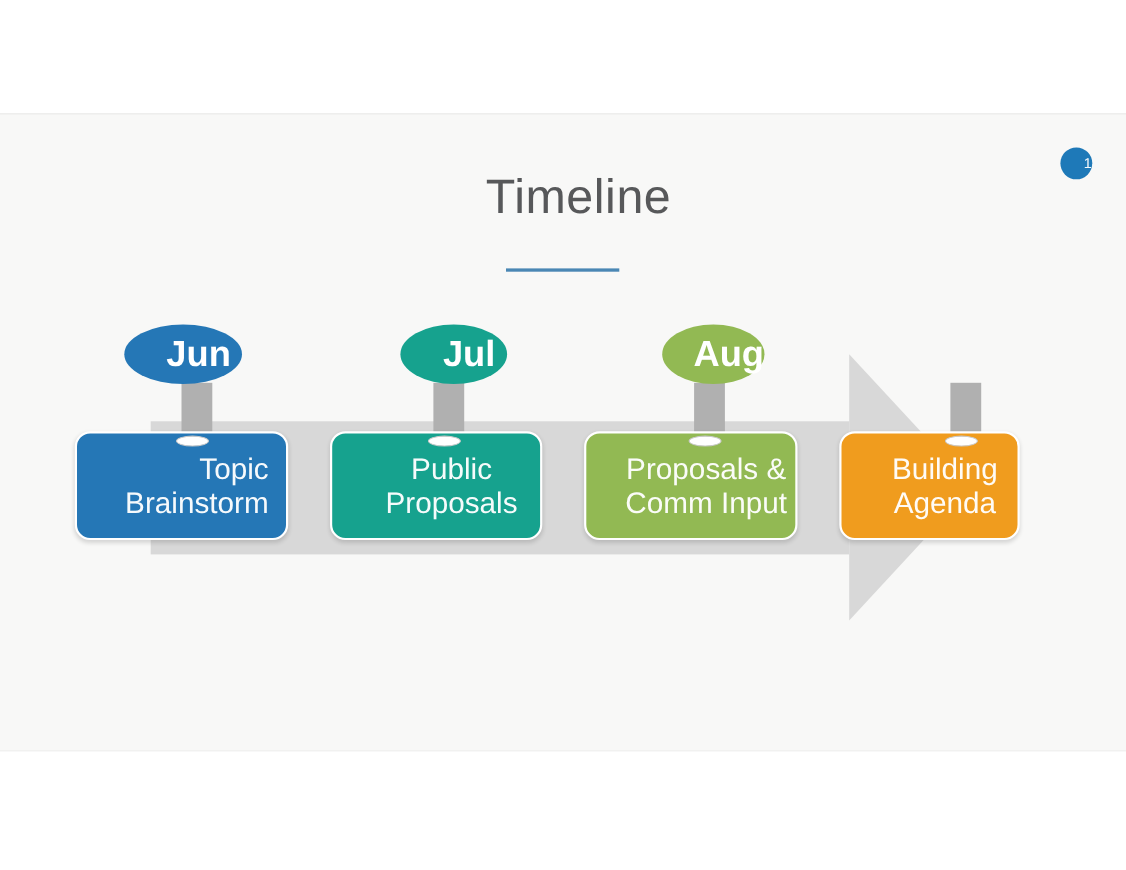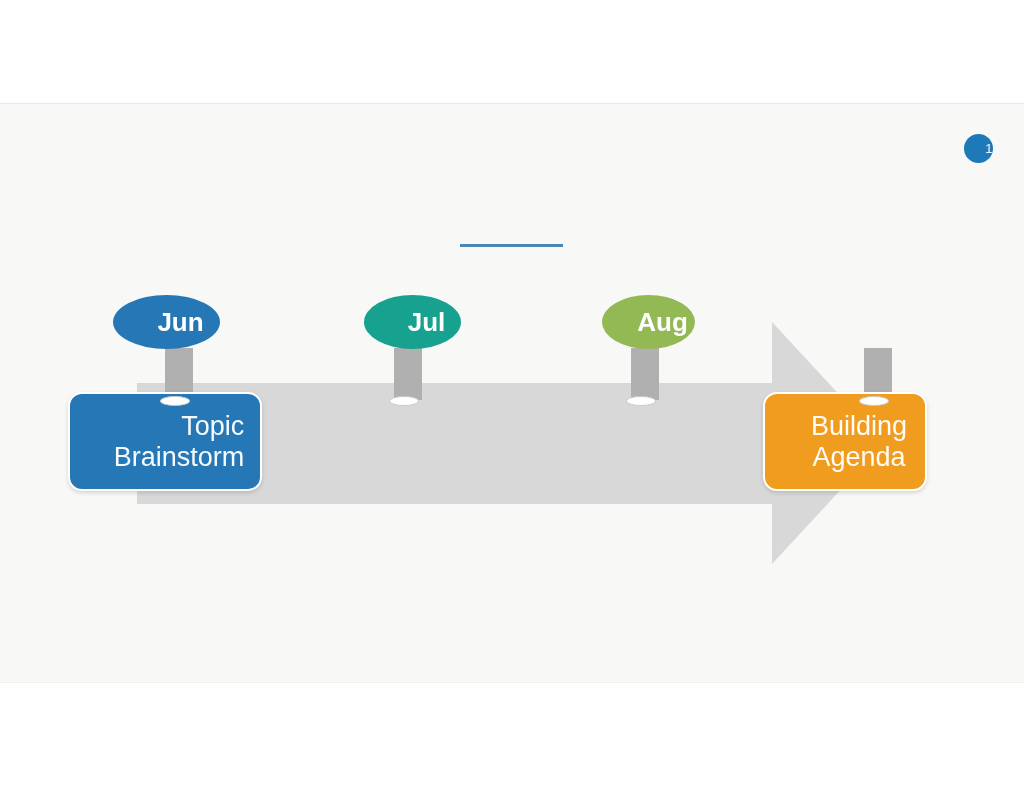--- a/index.html
+++ b/index.html
@@ -67,21 +67,21 @@
     border-left-style: solid;
     z-index: 1;
   }
   
   .month-oval {
     position: absolute;
     top: 295px; height: 54px;
     border-radius: 50%;
     color: #ffffff;
     font-weight: bold;
-    font-size: 26px;
+    font-size: 33px;
     display: flex; align-items: center; justify-content: center;
     z-index: 4;
   }
   .oval-0 { left: 113px; width: 107px; }
   .oval-1 { left: 364px; width: 97px;  }
   .oval-2 { left: 602px; width: 93px;  }
   .oval-3 { left: 832px; width: 93px;  }
   
   .connector-line {
     position: absolute;
@@ -128,20 +128,21 @@
 </style>
 </head>
 <body>
 
 <div id="page">
 
   <div id="slide" style="background-color: rgb(248, 248, 247);"></div>
 
   <div class="page-badge" style="background-color: rgb(30, 121, 184);">18</div>
 
+  <div class="slide-title" style="color: rgb(87, 88, 90);">Timeline</div>
 
   <div class="title-underline" style="background-color: rgb(74, 135, 180);"></div>
 
   <div class="arrow-band" style="background-color: rgb(216, 216, 216);"></div>
   <div class="arrow-head" style="border-left-color: rgb(216, 216, 216);"></div>
 
   <div class="connector-line line-0" style="background-color: rgb(176, 176, 176);"></div>
   <div class="connector-line line-1" style="background-color: rgb(176, 176, 176);"></div>
   <div class="connector-line line-2" style="background-color: rgb(176, 176, 176);"></div>
   <div class="connector-line line-3" style="background-color: rgb(176, 176, 176);"></div>
@@ -150,16 +151,20 @@
   <div class="connector-dot dot-1"></div>
   <div class="connector-dot dot-2"></div>
   <div class="connector-dot dot-3"></div>
 
   <div class="month-oval oval-0" style="background-color: rgb(37, 119, 182);">Jun</div>
   <div class="month-oval oval-1" style="background-color: rgb(22, 162, 142);">Jul</div>
   <div class="month-oval oval-2" style="background-color: rgb(146, 185, 83);">Aug</div>
 
   <div class="stage-box box-0" style="background-color: rgb(37, 119, 182); text-align: right;">Topic
 Brainstorm</div>
+  <div class="stage-box box-1" style="background-color: rgb(22, 162, 142);">Public
+Proposals</div>
+  <div class="stage-box box-2" style="background-color: rgb(146, 185, 83);">Proposals &amp;
+Comm Input</div>
   <div class="stage-box box-3" style="background-color: rgb(240, 156, 30);">Building
 Agenda</div>
 
 </div>
 
 </body></html>

